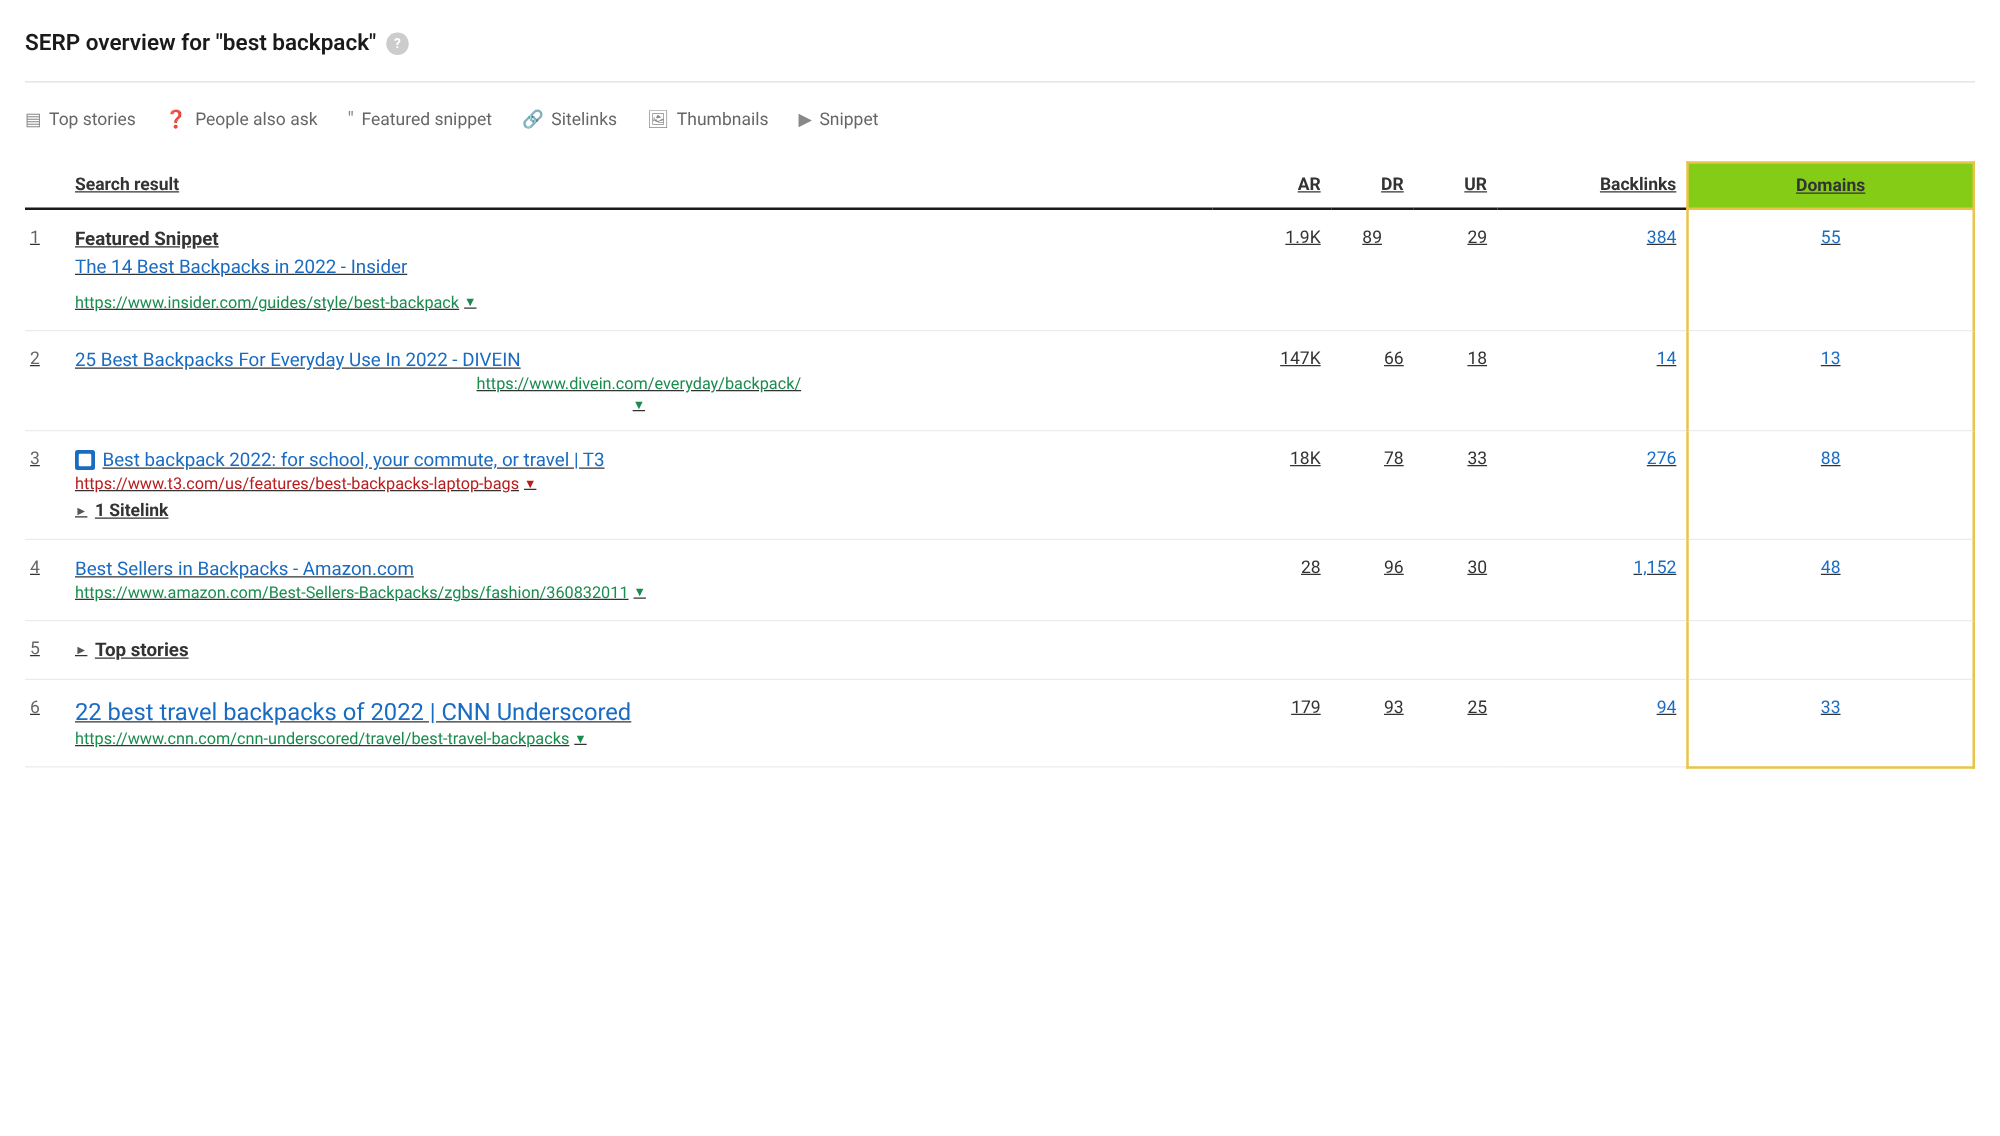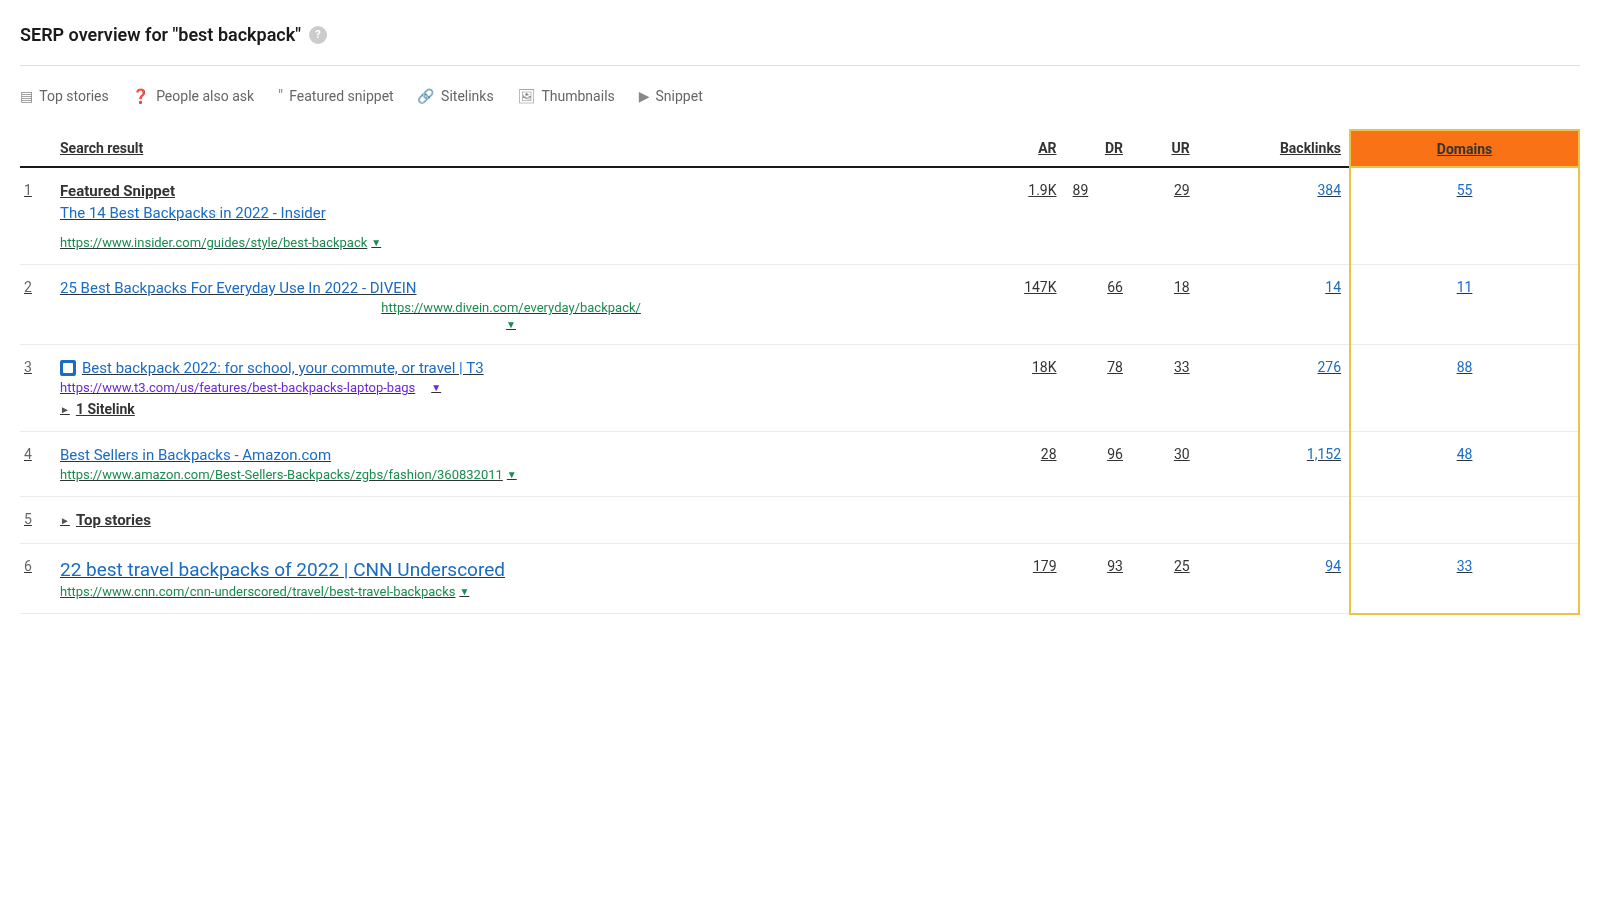--- a/index.html
+++ b/index.html
@@ -92,21 +92,21 @@
       padding: 10px 8px;
       text-align: right;
     }
 
     thead th.col-result {
       text-align: left;
       padding-left: 4px;
     }
 
     thead th.col-domains-th {
-      background: #f97316;
+      background: #84cc16;
       border: 2px solid #e8c44a;
       border-bottom: 2px solid #e8c44a;
       text-align: center;
       padding: 8px 30px;
       margin-top: 16px;
     }
 
     tbody td {
       padding: 14px 8px;
       vertical-align: top;
@@ -205,52 +205,52 @@
           <div style="font-weight: 700; font-size: 15px; margin-bottom: 4px;">Featured Snippet</div>
           <div style="color: rgb(26, 107, 194); font-size: 15px; cursor: pointer; margin-bottom: 3px; display: flex; align-items: center; gap: 6px;">
             <span>The 14 Best Backpacks in 2022 - Insider</span>
           </div>
           <div style="color: rgb(26, 140, 78); font-size: 13px; display: flex; align-items: center; gap: 4px; margin-top: 13px;">
             <span>https://www.insider.com/guides/style/best-backpack</span>
             <span style="font-size: 10px;">▼</span>
           </div>
         </td>
         <td class="col-ar" style="text-align: right;">1.9K</td>
-        <td class="col-dr" style="text-align: left;">89</td>
+        <td class="col-dr" style="text-align: center;">89</td>
         <td class="col-ur" style="text-align: right;">29</td>
         <td class="col-backlinks" style="text-align: right; color: rgb(26, 107, 194); cursor: pointer;">384</td>
         <td class="col-domains-data" style="text-align: center; color: rgb(26, 107, 194); cursor: pointer; border-left: 2px solid rgb(232, 196, 74); border-right: 2px solid rgb(232, 196, 74);">55</td>
       </tr>
       <tr>
         <td class="col-num" style="color: rgb(102, 102, 102); font-size: 14px;">2</td>
         <td class="col-result-data">
           <div style="color: rgb(26, 107, 194); font-size: 15px; cursor: pointer; margin-bottom: 3px; display: flex; align-items: center; gap: 6px;">
             <span>25 Best Backpacks For Everyday Use In 2022 - DIVEIN</span>
           </div>
           <div style="color: rgb(26, 140, 78); font-size: 13px; display: flex; align-items: center; gap: 4px; flex-direction: column;">
             <span>https://www.divein.com/everyday/backpack/</span>
             <span style="font-size: 10px;">▼</span>
           </div>
         </td>
         <td class="col-ar" style="text-align: right;">147K</td>
         <td class="col-dr" style="text-align: right;">66</td>
         <td class="col-ur" style="text-align: right; margin-top: 33px;">18</td>
         <td class="col-backlinks" style="text-align: right; color: rgb(26, 107, 194); cursor: pointer;">14</td>
-        <td class="col-domains-data" style="text-align: center; color: rgb(26, 107, 194); cursor: pointer; border-left: 2px solid rgb(232, 196, 74); border-right: 2px solid rgb(232, 196, 74);">11</td>
+        <td class="col-domains-data" style="text-align: center; color: rgb(26, 107, 194); cursor: pointer; border-left: 2px solid rgb(232, 196, 74); border-right: 2px solid rgb(232, 196, 74);">13</td>
       </tr>
       <tr>
         <td class="col-num" style="color: rgb(102, 102, 102); font-size: 14px;">3</td>
         <td class="col-result-data">
           <div style="color: rgb(26, 107, 194); font-size: 15px; cursor: pointer; margin-bottom: 3px; display: flex; align-items: center; gap: 6px;">
             <span style="width: 16px; height: 16px; background: rgb(26, 107, 194); border-radius: 2px; display: inline-flex; align-items: center; justify-content: center; flex-shrink: 0;">
               <span style="width:10px;height:10px;background:#fff;border-radius:1px;display:block;"></span>
             </span>
             <span>Best backpack 2022: for school, your commute, or travel | T3</span>
           </div>
-          <div style="color: #6d28d9; font-size: 13px; display: flex; align-items: center; gap: 16px;">
+          <div style="color: #b91c1c; font-size: 13px; display: flex; align-items: center; gap: 4px;">
             <span>https://www.t3.com/us/features/best-backpacks-laptop-bags</span>
             <span style="font-size: 10px;">▼</span>
           </div>
           <div style="display: flex; align-items: center; gap: 6px; font-weight: 700; font-size: 14px; margin-top: 6px;"><span style="font-size:10px;color:#555;">►</span> 1 Sitelink</div>
         </td>
         <td class="col-ar" style="text-align: right;">18K</td>
         <td class="col-dr" style="text-align: right;">78</td>
         <td class="col-ur" style="text-align: right;">33</td>
         <td class="col-backlinks" style="text-align: right; color: rgb(26, 107, 194); cursor: pointer;">276</td>
         <td class="col-domains-data" style="text-align: center; color: rgb(26, 107, 194); cursor: pointer; border-left: 2px solid rgb(232, 196, 74); border-right: 2px solid rgb(232, 196, 74);">88</td>

